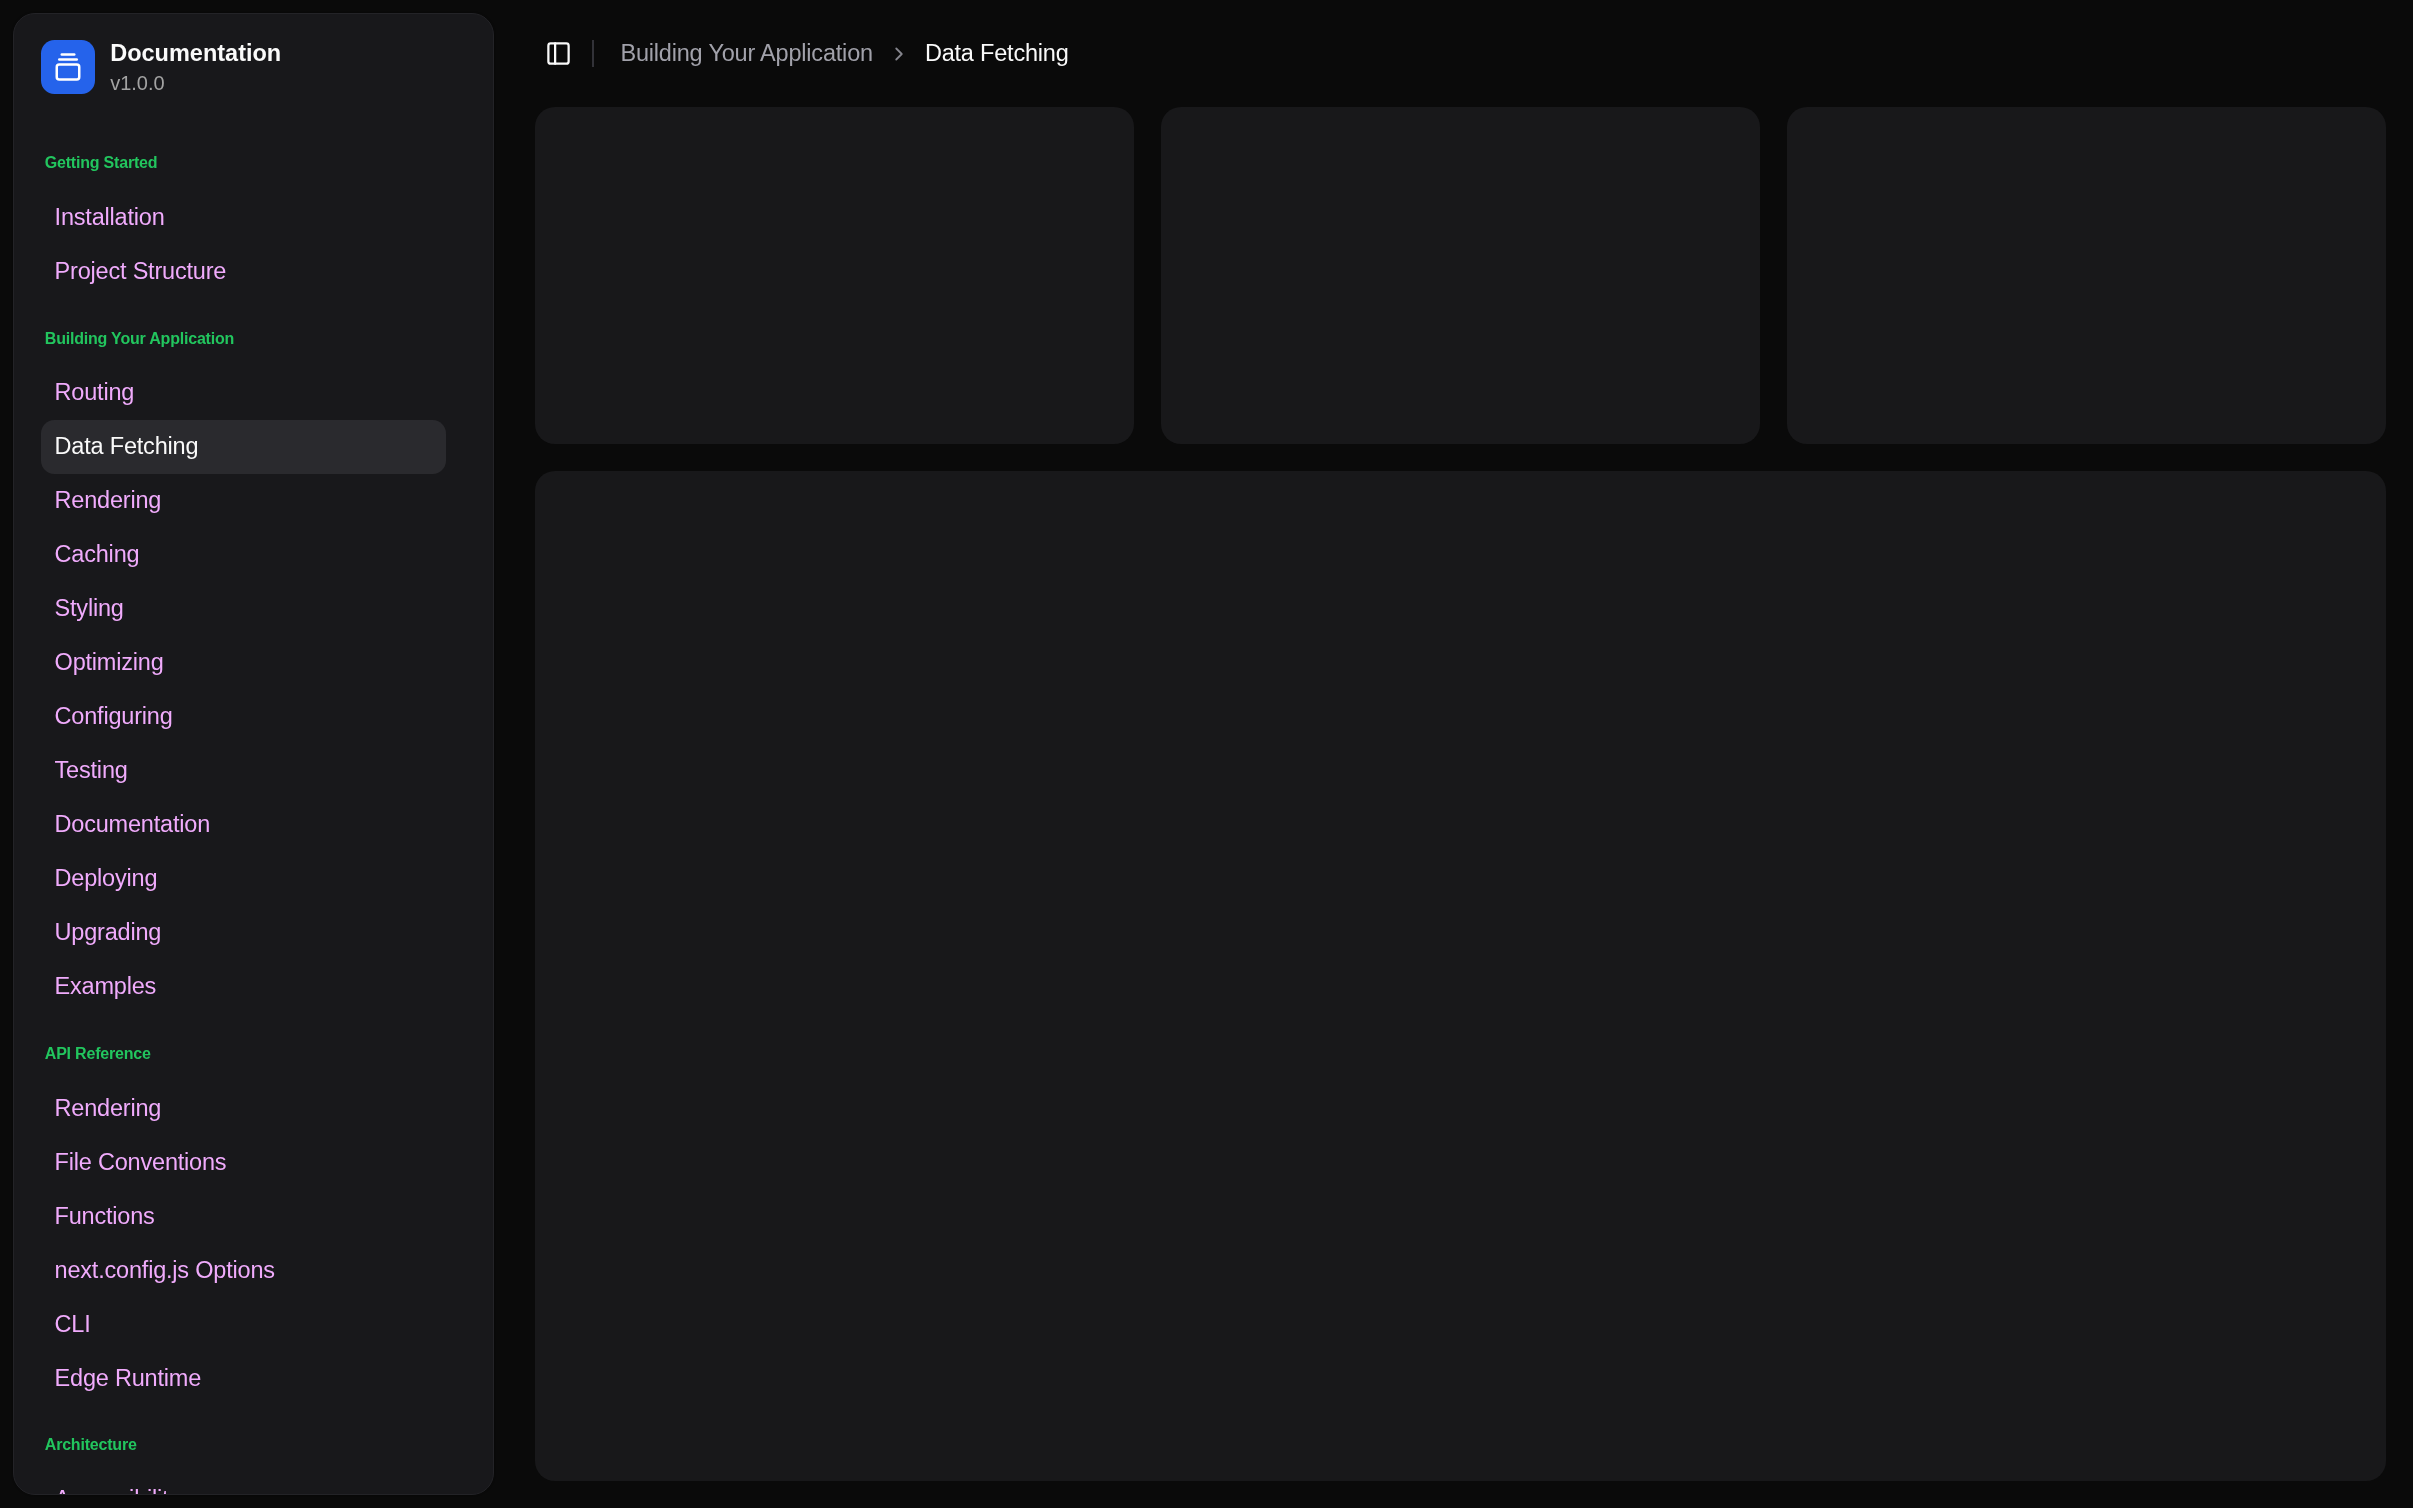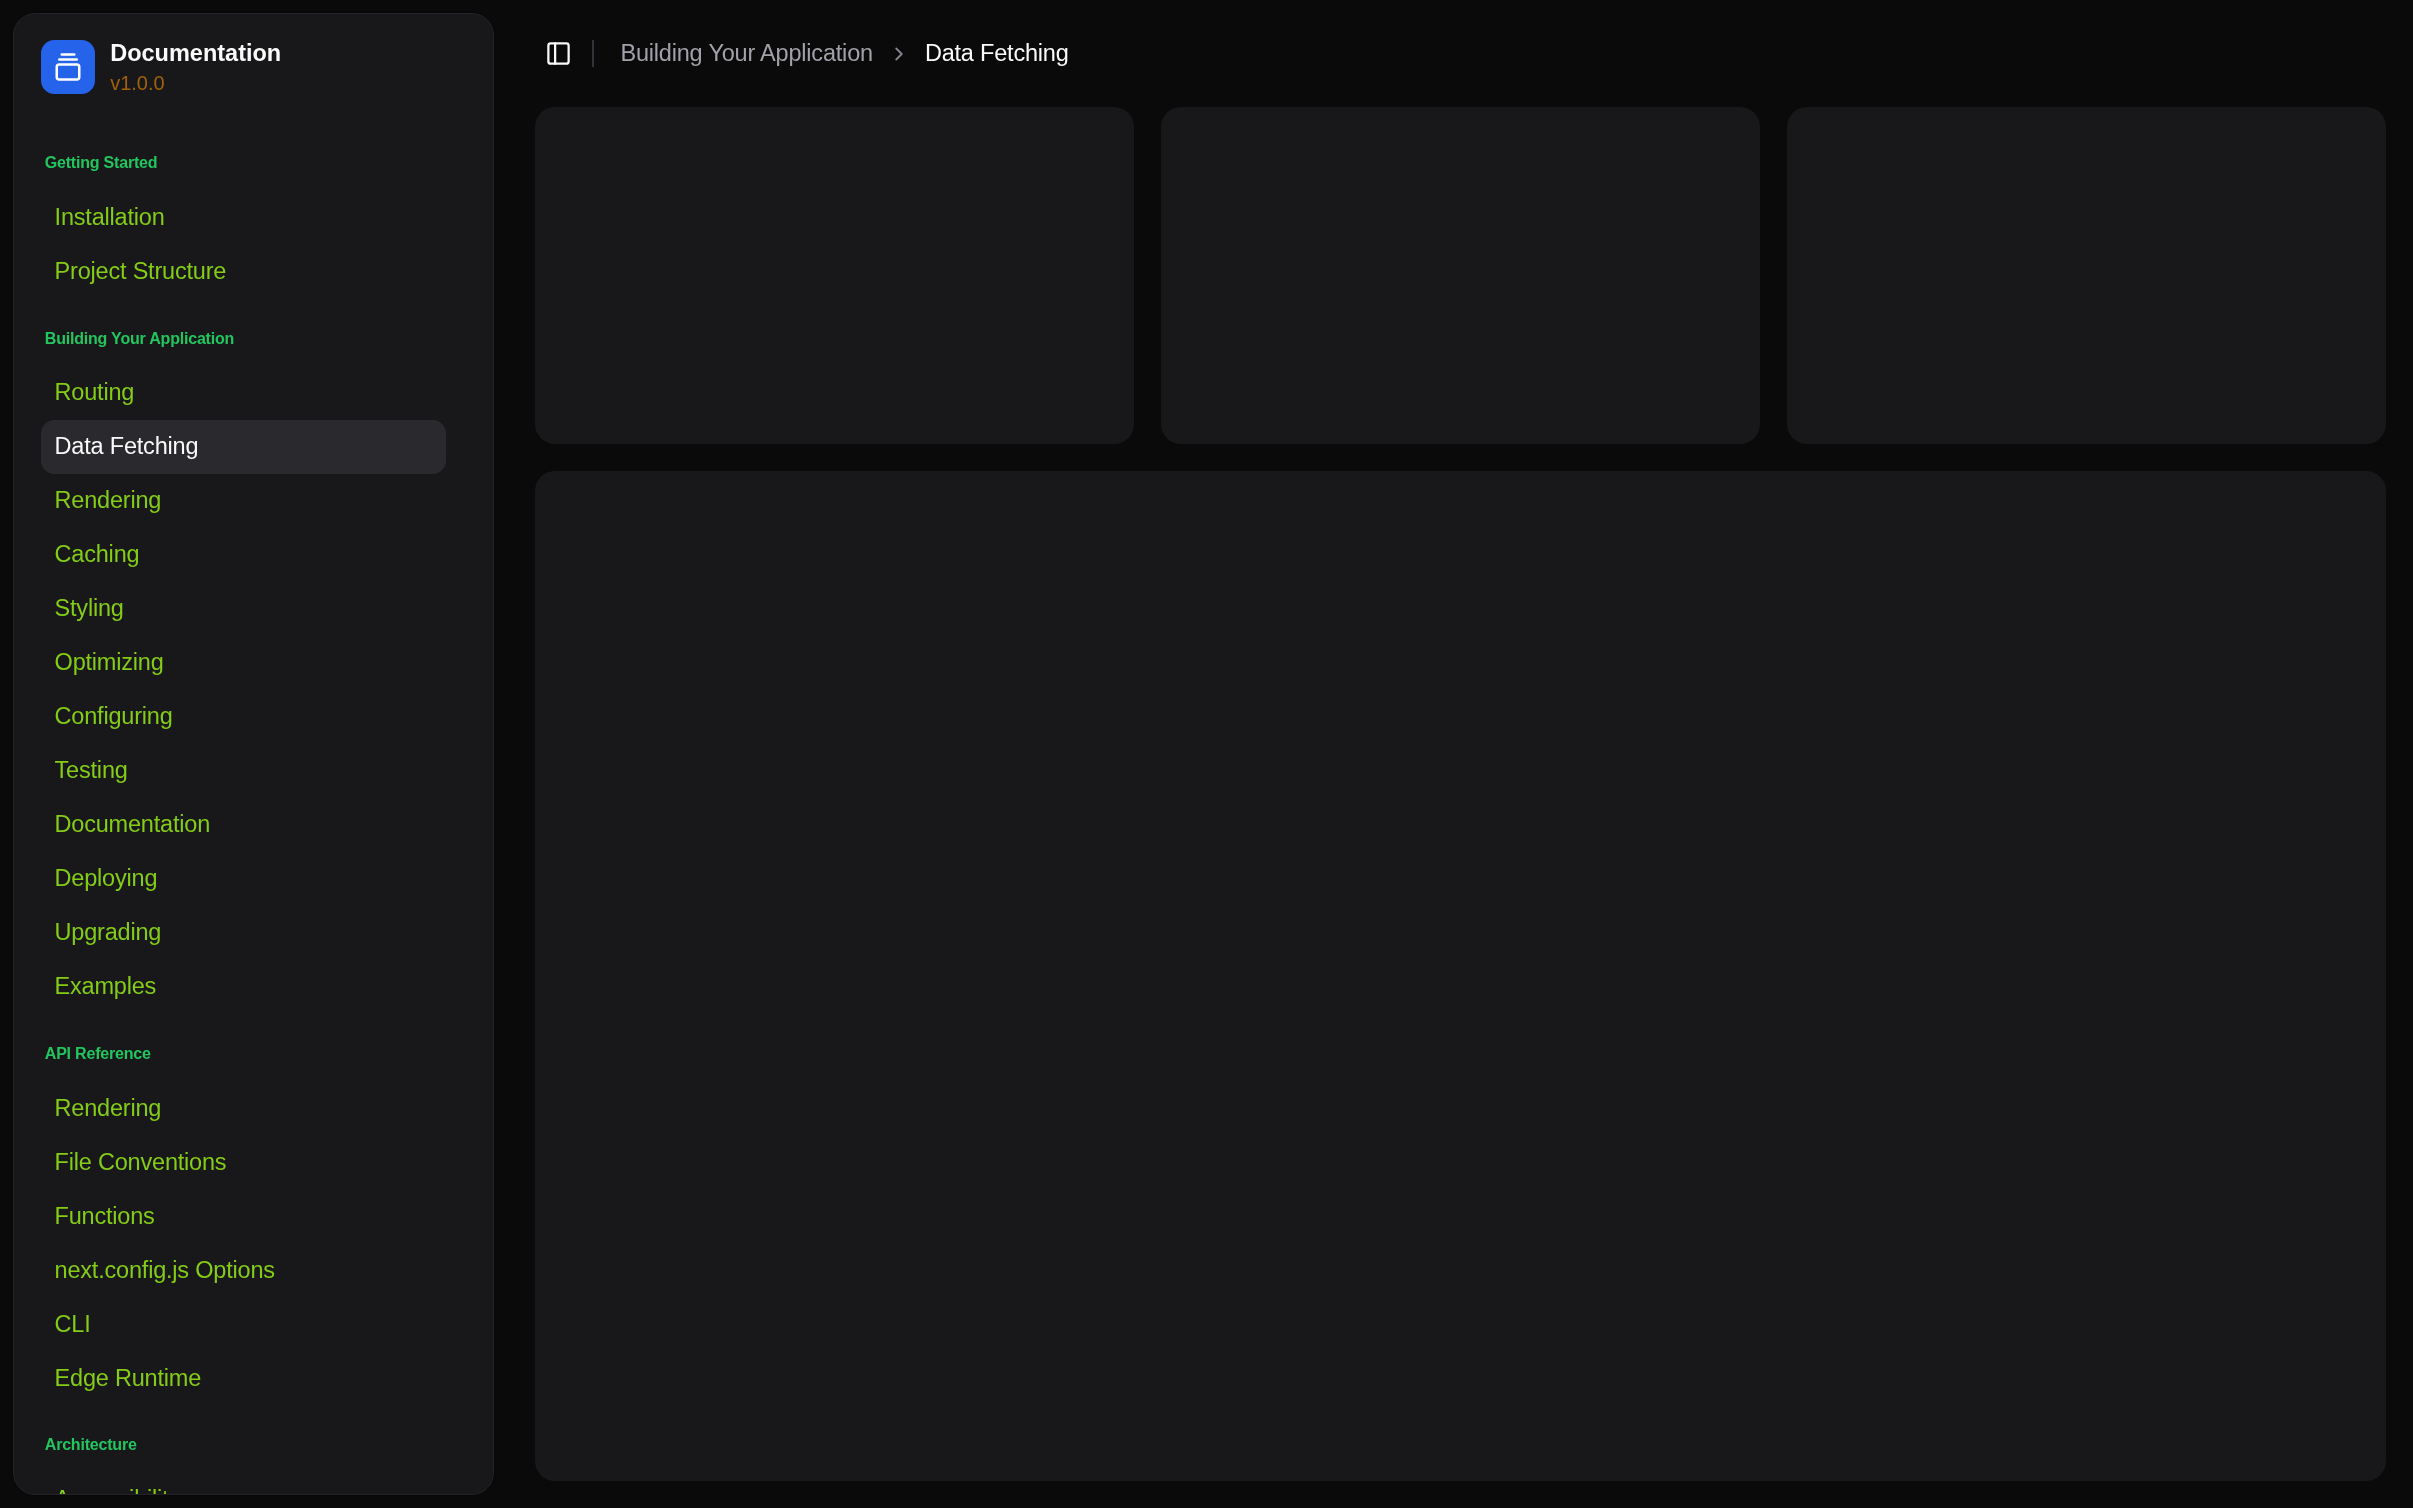--- a/index.html
+++ b/index.html
@@ -30,34 +30,34 @@
     text-align:left; cursor:pointer; border-radius:10px;
     color:inherit; font-family:inherit;
   }
   .logo {
     width:54px; height:54px; flex:0 0 54px;
     background:#2563eb; border-radius:13.4px;
     display:flex; align-items:center; justify-content:center;
   }
   .logo svg { width:30px; height:30px; }
   .sb-title { font-size:23.5px; font-weight:700; color:#fafafa; line-height:1.25; }
-  .sb-version { font-size:20px; font-weight:400; color:#a16207; line-height:1.2; margin-top:1.7px; }
+  .sb-version { font-size:20px; font-weight:400; color:#a3a3a3; line-height:1.2; margin-top:1.7px; }
 
   .sb-nav { margin-top:30px; }
   .sb-group + .sb-group { margin-top:13.4px; }
   .sb-group-label {
     height:54px; display:flex; align-items:center;
     padding-left:17px;
     font-size:16px; font-weight:600; color:#22c55e;
   }
   .sb-item {
     height:54px; display:flex; align-items:center;
     margin-left:13.4px; margin-right:34px;
     padding-left:13.4px;
-    font-size:23.5px; font-weight:400; color:#84cc16;
+    font-size:23.5px; font-weight:400; color:#f0abfc;
     border-radius:13.4px; cursor:pointer;
   }
   .sb-item.active { background:#2a2a2e; color:#fafafa; }
 
   
   .main { position:absolute; left:508px; top:0; right:0; bottom:0; }
   .main-header {
     height:107px; display:flex; align-items:center;
     padding:0 27px;
   }

